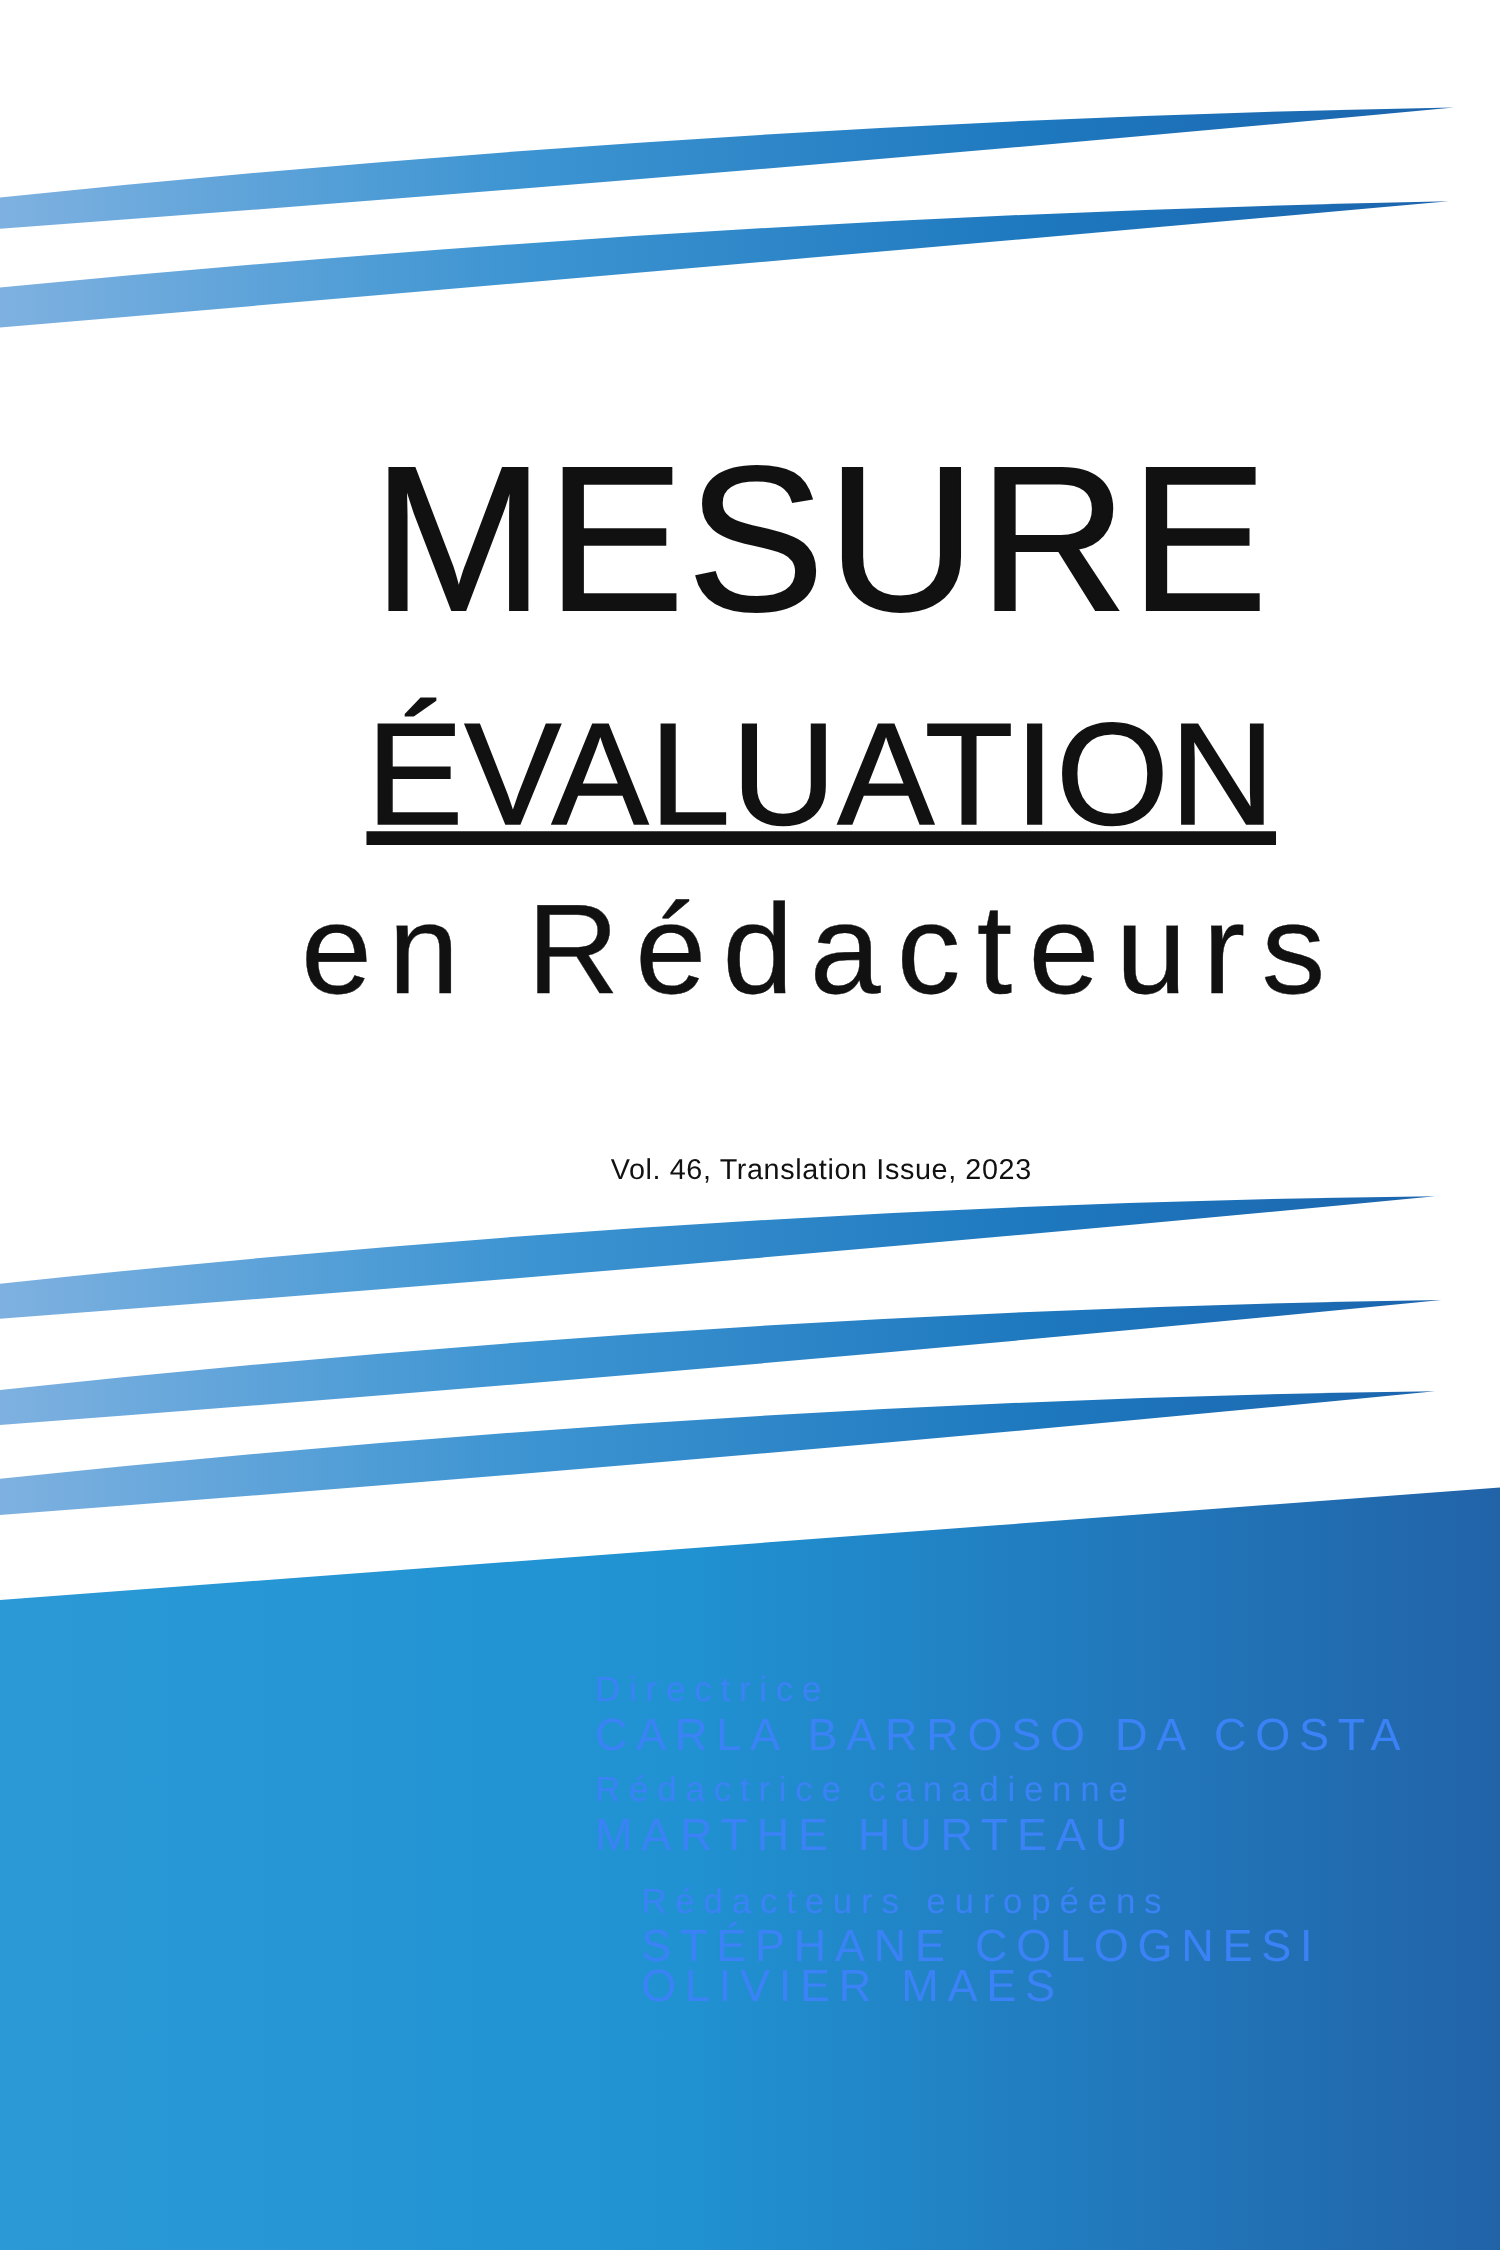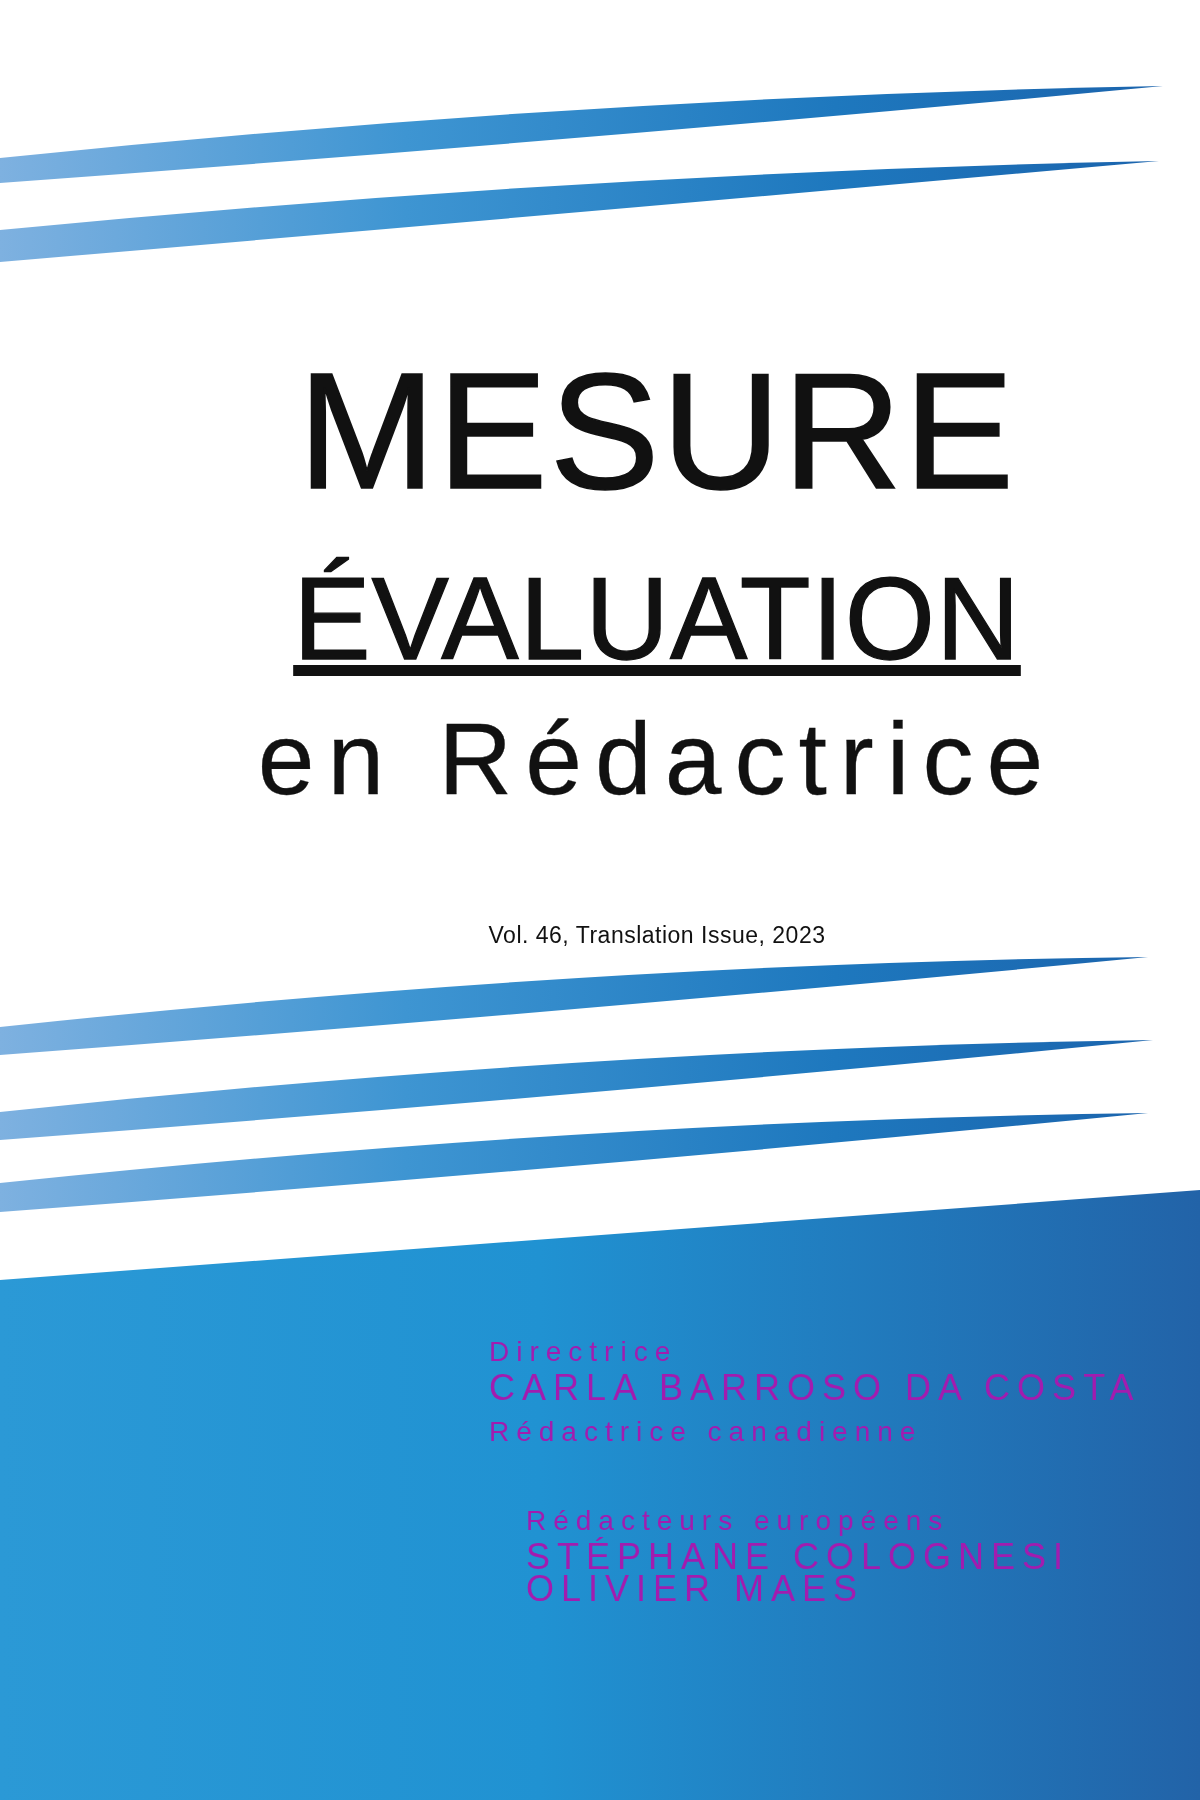--- a/index.html
+++ b/index.html
@@ -52,22 +52,22 @@
     letter-spacing: 13px;
     -webkit-text-stroke: 0.3px #111111;
   }
   .t-issue {
     top: 924px;
     font-size: 23px;
     letter-spacing: 0.5px;
   }
   .editor-group {
     position: absolute;
-    left: 489px;
-    color: #a21caf;
+    left: 476px;
+    color: #3b82f6;
   }
   .editor-group .role {
     display: block;
     height: 32px;
     font-size: 28px;
     letter-spacing: 7px;
     line-height: 1;
   }
   .editor-group .name {
     display: block;
@@ -108,31 +108,32 @@
     <path d="M0,1183 Q600,1120 1148,1113 Q600,1167 0,1212 Z" fill="url(#stripeGrad)"></path>
 
     <path d="M0,1280 L1200,1190 L1200,1800 L0,1800 Z" fill="url(#blockGrad)"></path>
   </svg>
 
   <div class="line title-center t-mesure">MESURE</div>
 
 
   <div class="line title-center t-evaluation">ÉVALUATION</div>
 
-  <div class="line title-center t-education">en Rédactrice</div>
+  <div class="line title-center t-education">en Rédacteurs</div>
 
   <div class="line title-center t-issue">Vol. 46, Translation Issue, 2023</div>
 
   <div class="editor-group eg1">
     <span class="role">Directrice</span>
     <span class="name">CARLA BARROSO DA COSTA</span>
   </div>
 
   <div class="editor-group eg2">
     <span class="role">Rédactrice canadienne</span>
+    <span class="name">MARTHE HURTEAU</span>
   </div>
 
   <div class="editor-group eg3">
     <span class="role">Rédacteurs européens</span>
     <span class="name">STÉPHANE COLOGNESI</span>
     <span class="name">OLIVIER MAES</span>
   </div>
 
 </div>
 

